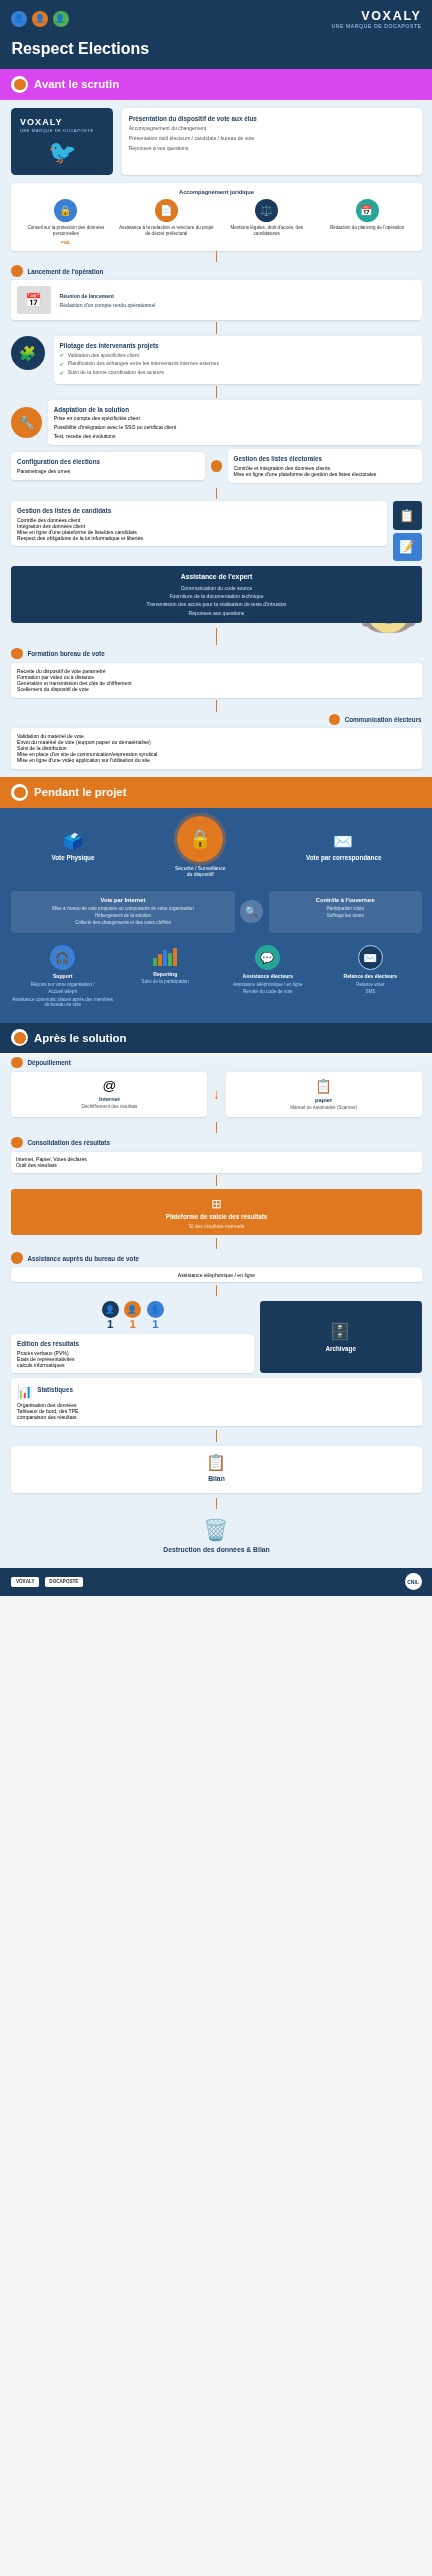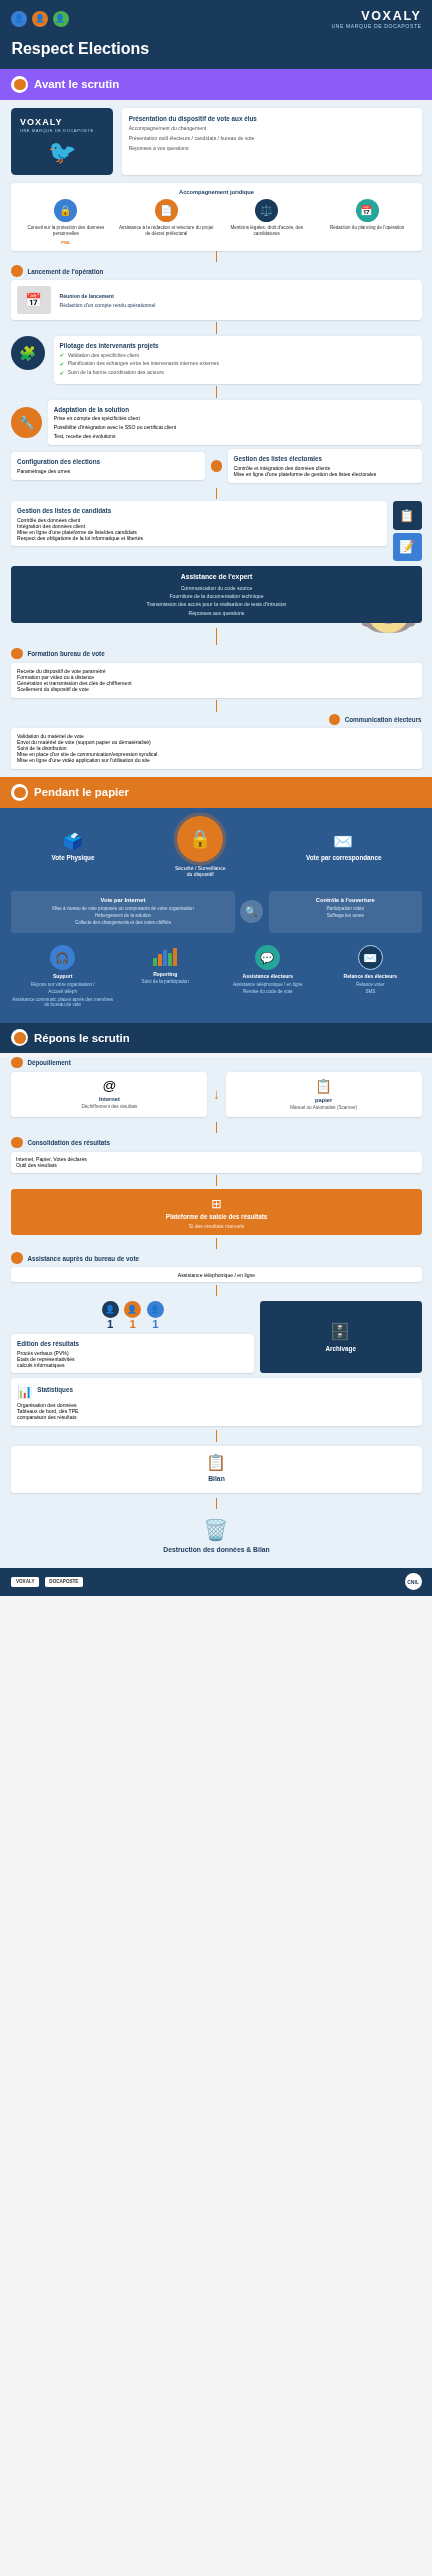--- a/index.html
+++ b/index.html
@@ -59,21 +59,21 @@
     }
 
     
     .section-header {
       display: flex;
       align-items: center;
       padding: 6.8px 11.4px;
       margin: 0;
     }
     .section-header-orange {
-      background: #8b5cf6;
+      background: #d946ef;
       text-align: right;
     }
     .section-circle {
       width: 17px;
       height: 17px;
       border-radius: 50%;
       background: white;
       display: flex;
       align-items: center;
       justify-content: center;
@@ -592,21 +592,21 @@
     <div class="small-text mb-3">Mise en place d'un site de communication/expression syndical</div>
     <div class="small-text">Mise en ligne d'une vidéo application sur l'utilisation du site</div>
   </div>
 
 </div>
 
 <div class="pendant-header">
   <div class="section-circle">
     <div class="section-circle-inner"></div>
   </div>
-  <span class="section-title">Pendant le papier</span>
+  <span class="section-title">Pendant le projet</span>
 </div>
 
 <div style="background:#2d5a8e; padding-bottom:8.5px;">
 
   <div class="vote-row">
     <div class="vote-item">
       <div style="font-size:16px;">🗳️</div>
       <div class="vote-title">Vote Physique</div>
     </div>
 
@@ -674,21 +674,21 @@
       <div class="support-sublabel">SMS</div>
     </div>
   </div>
 
 </div>
 
 <div style="background:#1a3a5c; display:flex; align-items:center; padding:6.8px 11.4px;">
   <div class="section-circle">
     <div class="section-circle-inner"></div>
   </div>
-  <span class="section-title">Répons le scrutin</span>
+  <span class="section-title">Après le solution</span>
 </div>
 
 <div style="background:#e8f0f8; padding-bottom:5.7px;">
 
   <div class="labeled-node mt-10">
     <div class="orange-marker-large"></div>
     <div style="font-size:6.3px; font-weight:bold; color:#1a3a5c;">Dépouillement</div>
   </div>
 
   <div style="display:flex; margin:4.6px 11.4px; gap:5.7px;">

